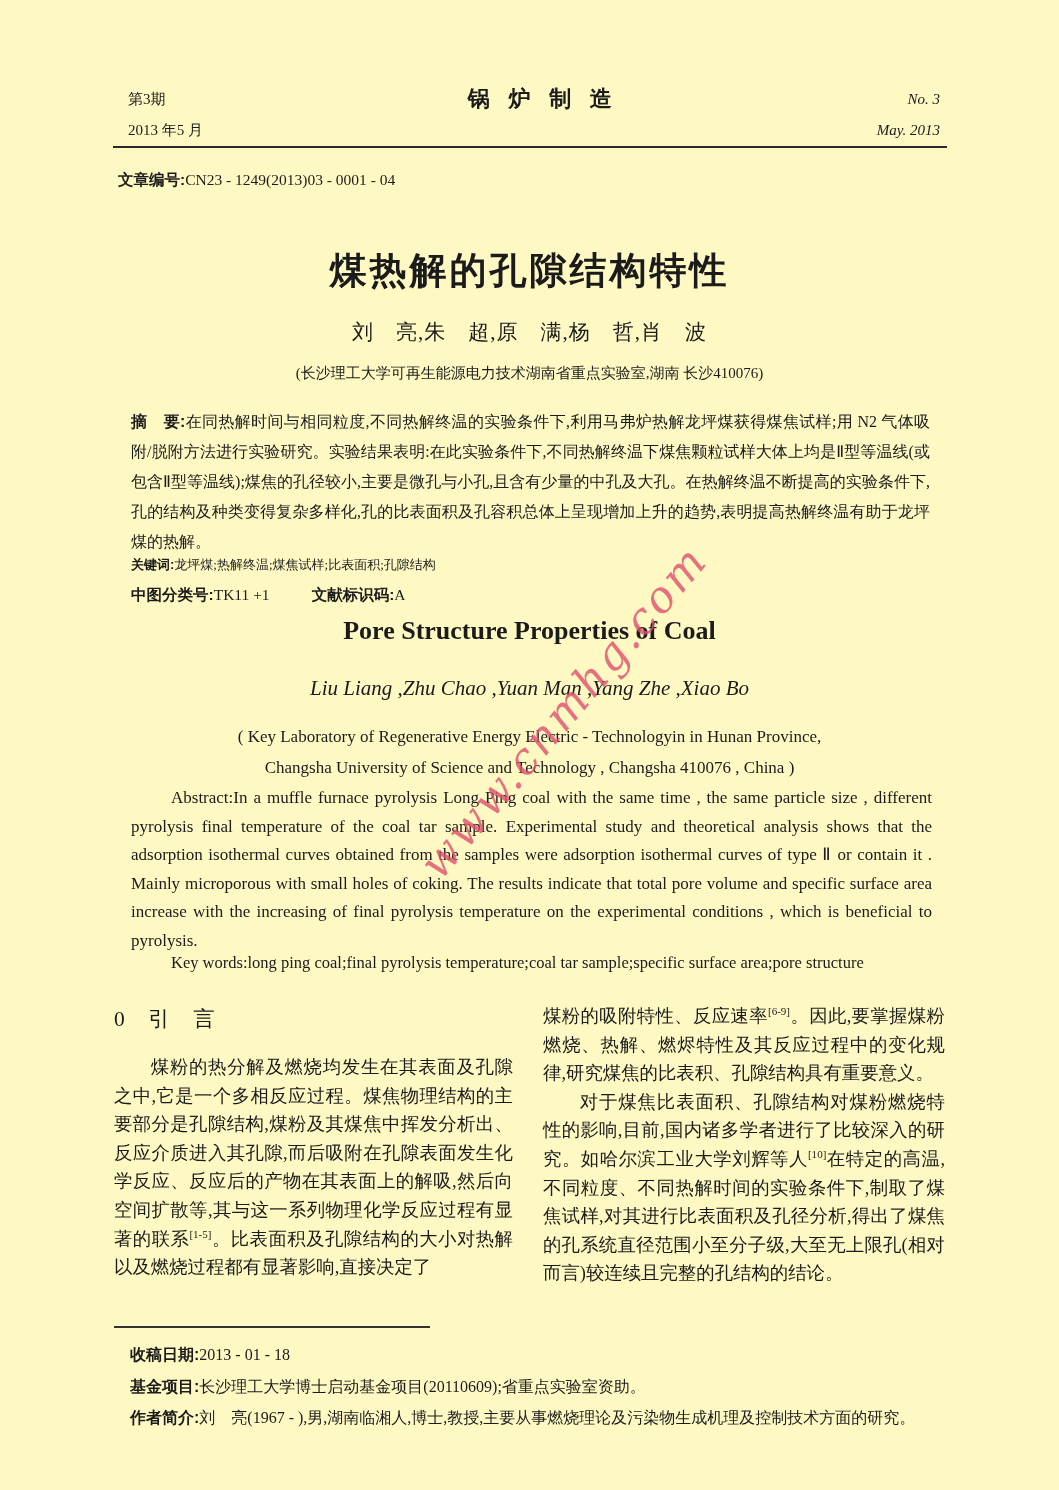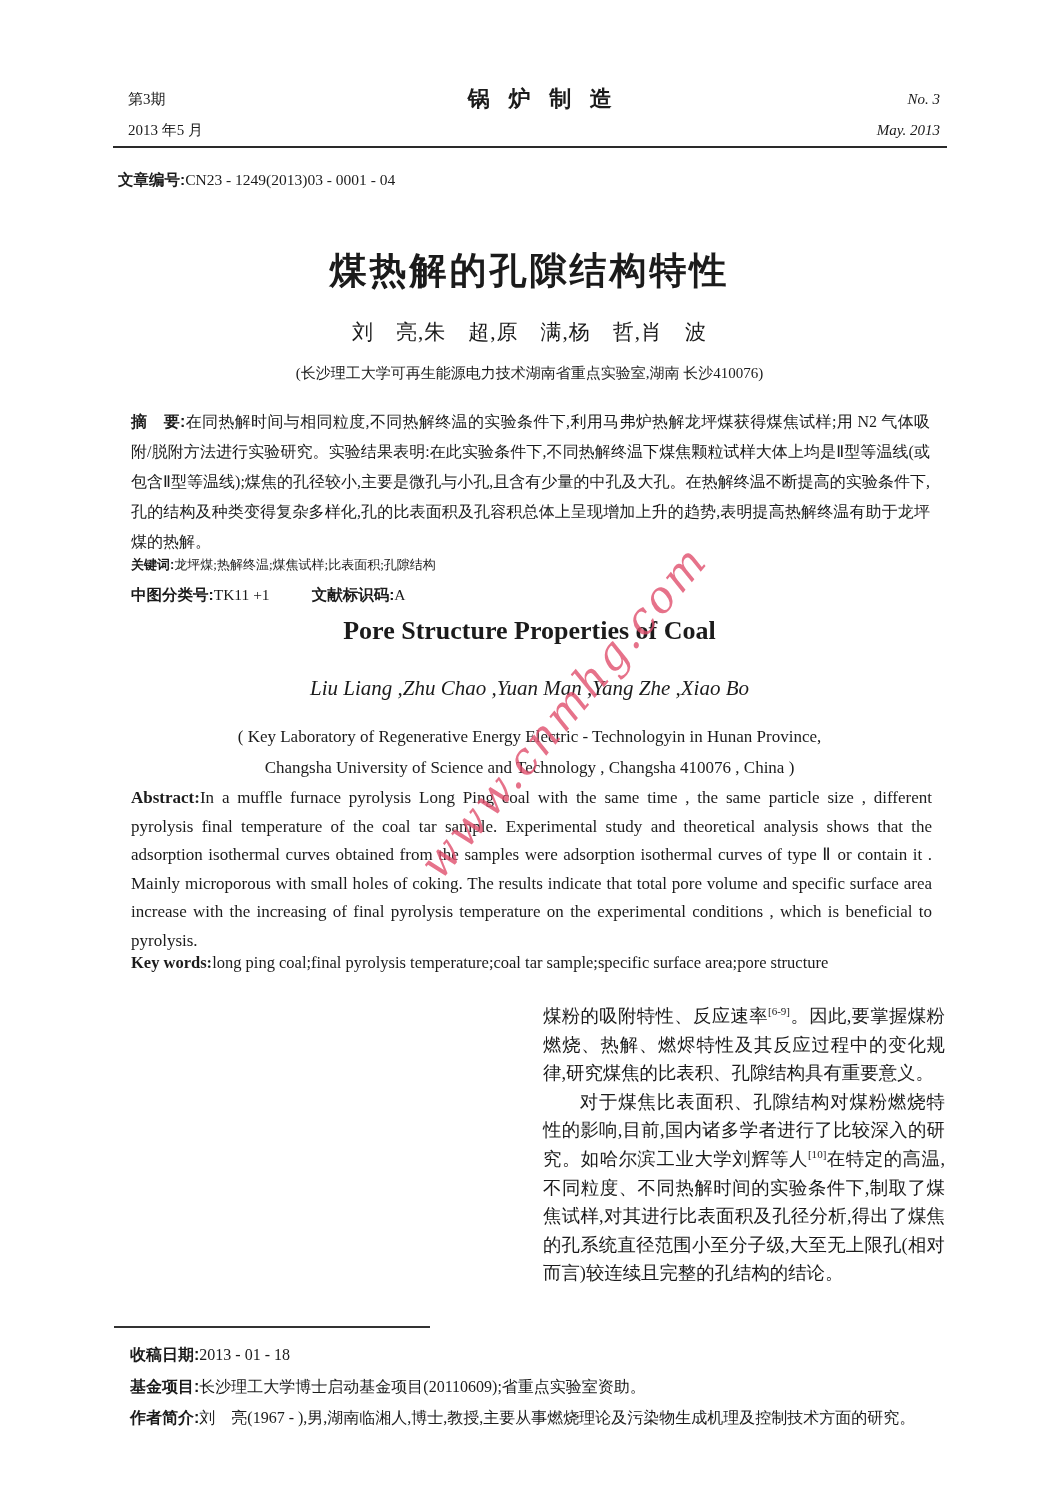--- a/index.html
+++ b/index.html
@@ -1,20 +1,20 @@
 <!DOCTYPE html>
 <html><head>
 <meta charset="utf-8">
 <style>
   html,body{margin:0;padding:0;background:#e8e8e8;}
   .page{
     position:relative;
     width:1059px;height:1490px;
     margin:0 auto;
-    background:#ffffff;
+    background:#fef9c3;
     color:#1b1b1b;
     font-family:"Liberation Serif", serif;
     overflow:hidden;
   }
   
   .header{position:absolute;left:114px;top:84px;width:832px;display:flex;justify-content:space-between;}
   .header .cell{line-height:31px;font-size:15px;}
   .header .cell.left{text-align:left;padding-left:14px;}
   .header .cell.center{text-align:center;}
   .header .cell.right{text-align:right;padding-right:6px;font-style:italic;}
@@ -32,21 +32,21 @@
   .abstract-cn{position:absolute;left:131px;top:407px;width:799px;font-size:16px;line-height:30px;text-align:justify;}
   .keywords-cn{position:absolute;left:131px;top:556px;width:799px;font-size:13px;}
   .clc-line{position:absolute;left:131px;top:585px;width:799px;font-size:15.5px;}
   .clc-gap{display:inline-block;width:42px;}
   
   .title-en{position:absolute;left:0;top:616px;width:100%;text-align:center;font-weight:bold;font-size:26px;}
   .authors-en{position:absolute;left:0;top:676px;width:100%;text-align:center;font-style:italic;font-size:21px;}
   .affil-en{position:absolute;left:0;top:722px;width:100%;text-align:center;font-size:17px;line-height:30.5px;}
   .abstract-en{position:absolute;left:131px;top:784px;width:801px;font-size:17px;line-height:28.6px;text-align:justify;}
   .keywords-en{position:absolute;left:131px;top:953px;width:830px;font-size:16.5px;white-space:nowrap;}
-  .label-en{font-weight:bold;}
+  .label-en{font-weight:normal;margin-left:40px;}
   
   .col{position:absolute;font-size:18.4px;line-height:28.6px;text-align:justify;}
   .col-left{left:114px;top:1004px;width:399px;}
   .col-right{left:543px;top:1002px;width:402px;}
   .section-heading{font-size:21.5px;font-weight:500;letter-spacing:1px;margin:0 0 19px 0;line-height:30px;}
   .col p{margin:0;}
   .col p.indent{text-indent:2em;}
   sup{font-size:0.6em;line-height:0;}
   
   .footer-rule{position:absolute;left:114px;top:1326px;width:316px;border-top:2px solid #333;}
@@ -106,20 +106,24 @@
     <div>Changsha University of Science and Technology , Changsha 410076 , China )</div>
   </div>
 
   <div class="abstract-en">
     <span class="label-en">Abstract:</span><span>In a muffle furnace pyrolysis Long Ping coal with the same time , the same particle size , different pyrolysis final temperature of the coal tar sample. Experimental study and theoretical analysis shows that the adsorption isothermal curves obtained from the samples were adsorption isothermal curves of type Ⅱ or contain it . Mainly microporous with small holes of coking. The results indicate that total pore volume and specific surface area increase with the increasing of final pyrolysis temperature on the experimental conditions , which is beneficial to pyrolysis.</span>
   </div>
   <div class="keywords-en">
     <span class="label-en">Key words:</span><span>long ping coal;final pyrolysis temperature;coal tar sample;specific surface area;pore structure</span>
   </div>
 
+  <div class="col col-left">
+    <h2 class="section-heading">0　引　言</h2>
+    <p class="indent">煤粉的热分解及燃烧均发生在其表面及孔隙之中,它是一个多相反应过程。煤焦物理结构的主要部分是孔隙结构,煤粉及其煤焦中挥发分析出、反应介质进入其孔隙,而后吸附在孔隙表面发生化学反应、反应后的产物在其表面上的解吸,然后向空间扩散等,其与这一系列物理化学反应过程有显著的联系<sup>[1-5]</sup>。比表面积及孔隙结构的大小对热解以及燃烧过程都有显著影响,直接决定了</p>
+  </div>
   <div class="col col-right">
     <p>煤粉的吸附特性、反应速率<sup>[6-9]</sup>。因此,要掌握煤粉燃烧、热解、燃烬特性及其反应过程中的变化规律,研究煤焦的比表积、孔隙结构具有重要意义。</p>
     <p class="indent">对于煤焦比表面积、孔隙结构对煤粉燃烧特性的影响,目前,国内诸多学者进行了比较深入的研究。如哈尔滨工业大学刘辉等人<sup>[10]</sup>在特定的高温,不同粒度、不同热解时间的实验条件下,制取了煤焦试样,对其进行比表面积及孔径分析,得出了煤焦的孔系统直径范围小至分子级,大至无上限孔(相对而言)较连续且完整的孔结构的结论。</p>
   </div>
 
   <div class="footer-rule"></div>
   <div class="footer">
     <div class="row">
       <span class="label-cn">收稿日期:</span><span>2013 - 01 - 18</span>
     </div>

